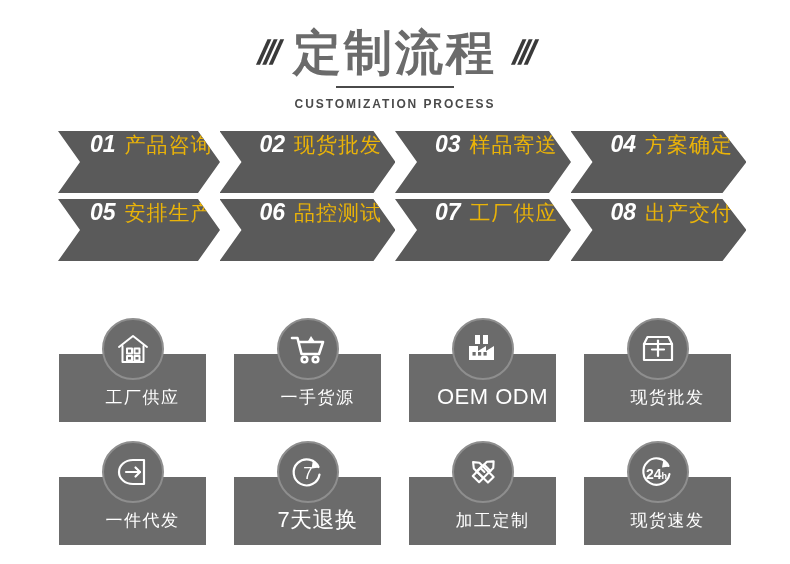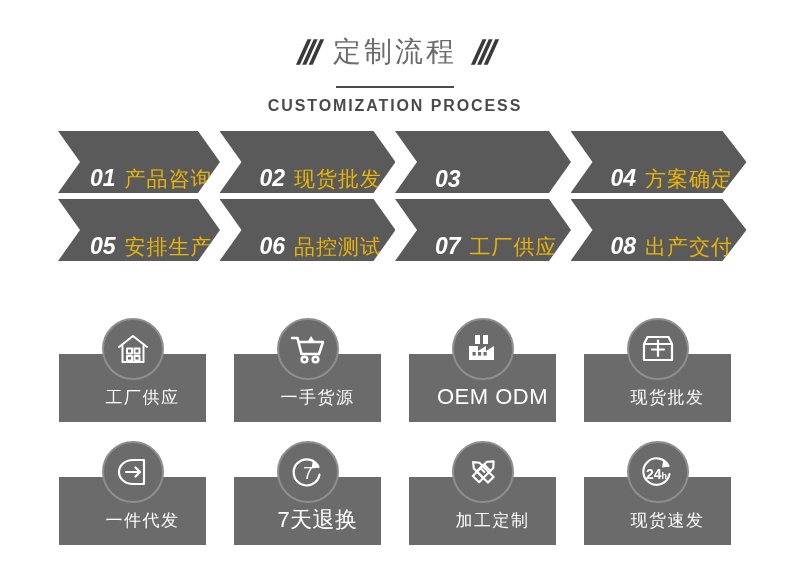--- a/index.html
+++ b/index.html
@@ -19,47 +19,47 @@
     height:56px;
   }
   .slashes{
     display:inline-block;
     font-size:34px;font-weight:700;font-style:italic;
     color:#3a3a3a;letter-spacing:-3px;
     transform:skewX(-4deg);
     line-height:1;
   }
   .title-text{
-    font-size:28px;
+    font-size:48px;
     color:#6b6b6b;
     letter-spacing:3px;
-    font-weight:400;
+    font-weight:700;
     line-height:1;
     font-family:"DejaVu Sans","Liberation Sans",sans-serif;
   }
   .sub-wrap{margin-top:6px;}
   .sub-rule{
     width:118px;height:2px;background:#4a4a4a;margin:0 auto 9px auto;
   }
   .subtitle{
-    font-size:16px;color:#4a4a4a;letter-spacing:1.9px;font-weight:700;
+    font-size:12px;color:#4a4a4a;letter-spacing:1.9px;font-weight:700;
     font-family:"Liberation Sans",sans-serif;
   }
 
   
   .chev-row{position:absolute;left:44px;width:702px;height:62px;display:flex;}
   .chev-row.row1{top:131px;}
   .chev-row.row2{top:199px;}
 
   .chev{
     position:relative;
     height:62px;
     width:176px;
     background:#5a5a5a;
-    display:flex;align-items:flex-end;
+    display:flex;align-items:flex-start;
     box-sizing:border-box;
     color:#ffffff;
   }
   
   .chev.first{
     clip-path:polygon(0 0, 14px 0, 36px 50%, 14px 100%, 0 100%,
                       154px 100%, 176px 50%, 154px 0);
   }
   
   .chev.mid{
@@ -146,20 +146,21 @@
     </div>
     <div class="chev mid">
       <div class="chev-inner">
         <span class="chev-num">02</span>
         <span class="chev-label">现货批发</span>
       </div>
     </div>
     <div class="chev mid">
       <div class="chev-inner">
         <span class="chev-num">03</span>
+        <span class="chev-label">样品寄送</span>
       </div>
     </div>
     <div class="chev last">
       <div class="chev-inner">
         <span class="chev-num">04</span>
         <span class="chev-label">方案确定</span>
       </div>
     </div>
   </div>
 

